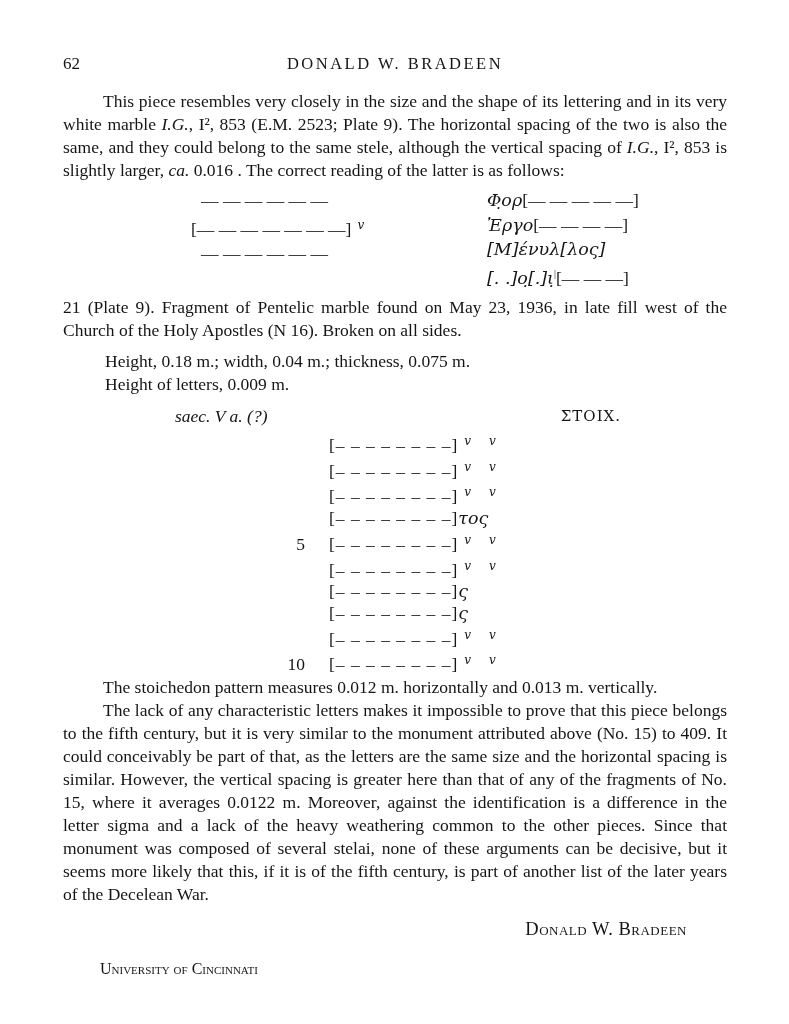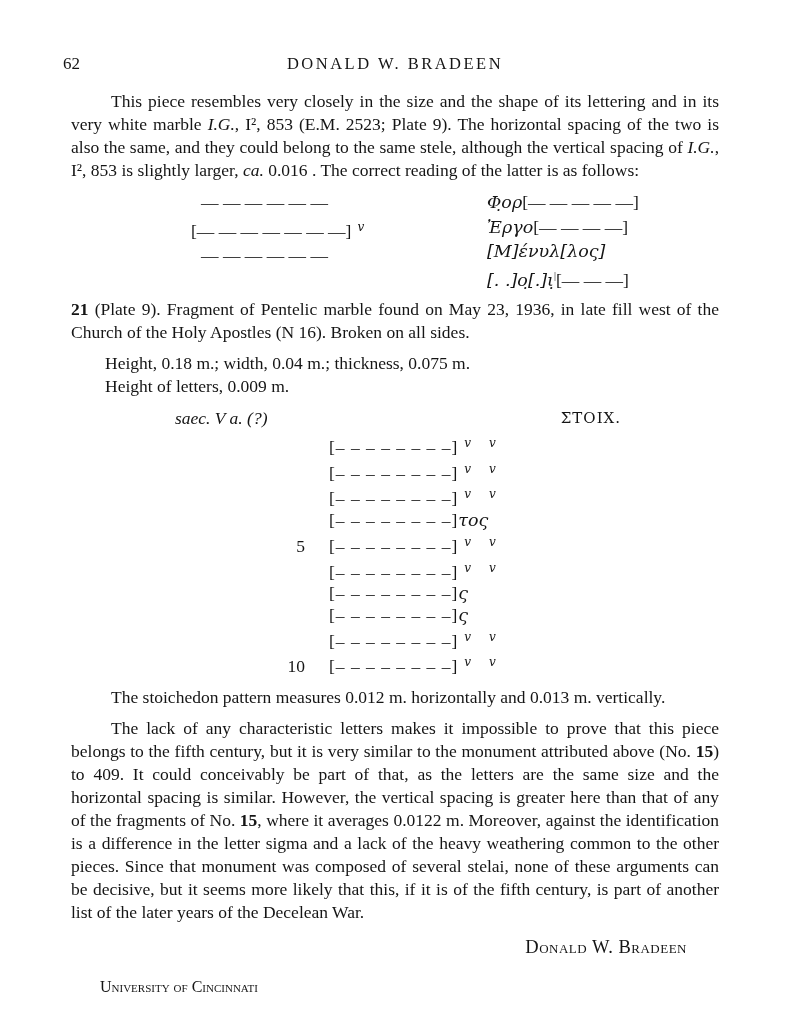--- a/index.html
+++ b/index.html
@@ -10,24 +10,24 @@
     padding:52px 62px 0 63px;position:relative;overflow:hidden;
   }
   
   .runhead{position:relative;height:22px;margin-bottom:16px;}
   .pagenum{position:absolute;left:0;top:0;font-size:17px;}
   .headtitle{
     position:absolute;left:50%;transform:translateX(-50%);top:0;
     font-size:16.5px;letter-spacing:2.5px;white-space:nowrap;
   }
   
-  p.body{margin:8px;text-align:justify;}
+  p.body{margin:0;text-align:justify;}
   p.indent{text-indent:40px;}
   .i{font-style:italic;}
-  .b{font-weight:bold;}
+  .b{font-weight:normal;}
   .gk{font-style:italic;font-family:"DejaVu Serif",serif;}
   .vac{font-style:italic;font-family:"DejaVu Serif",serif;font-size:12px;
        vertical-align:6px;margin-left:6px;letter-spacing:7px;}
   .tr{font-size:10px;vertical-align:7px;}
   
   .igblock{position:relative;height:100px;margin:6px 0 8px 0;line-height:24.5px;}
   .igcol{position:absolute;top:0;white-space:nowrap;}
   #ig-left{left:128px;}
   #ig-right{left:424px;}
   .igline.bare{padding-left:10px;}

